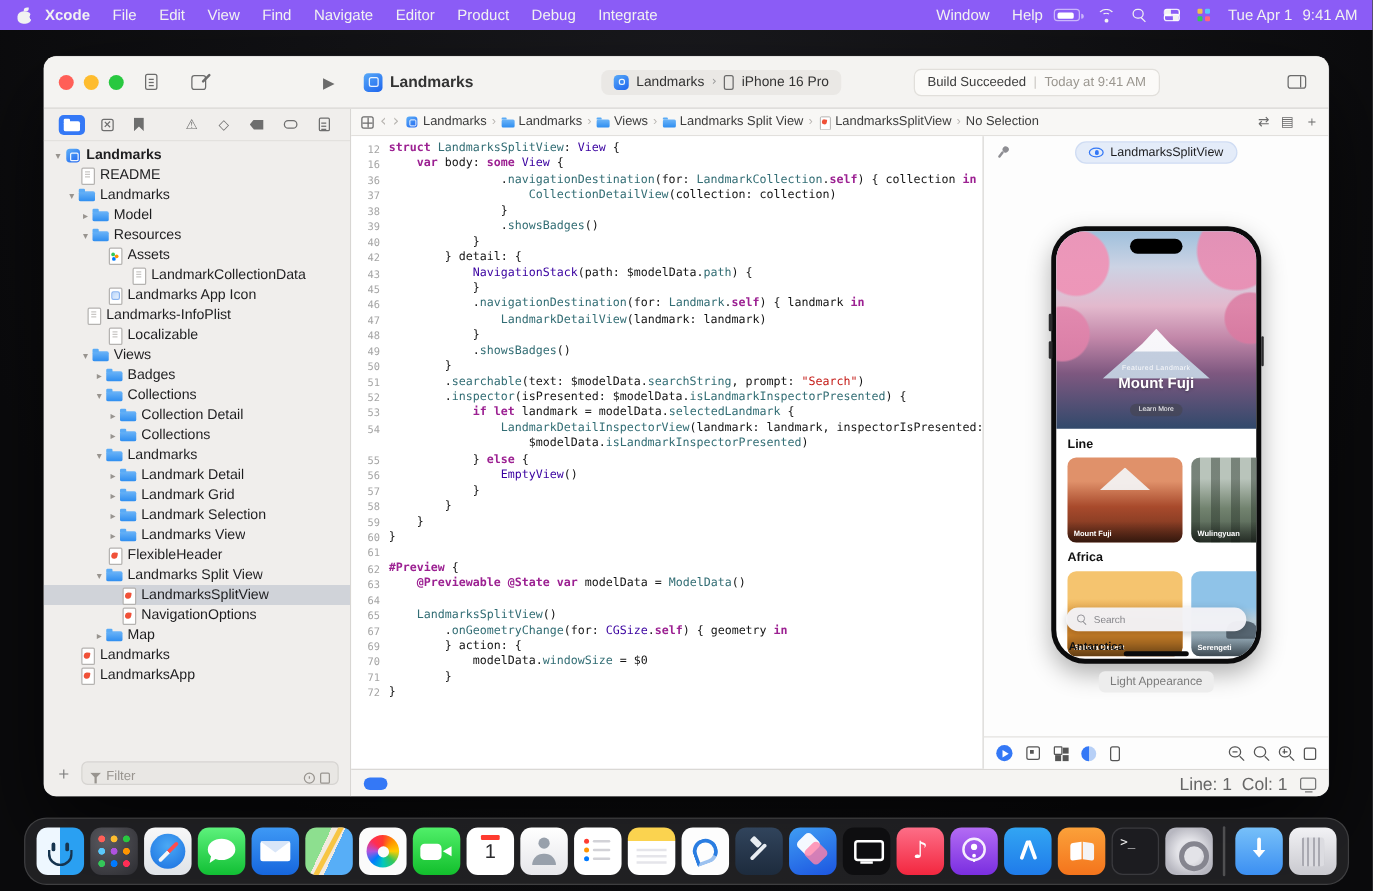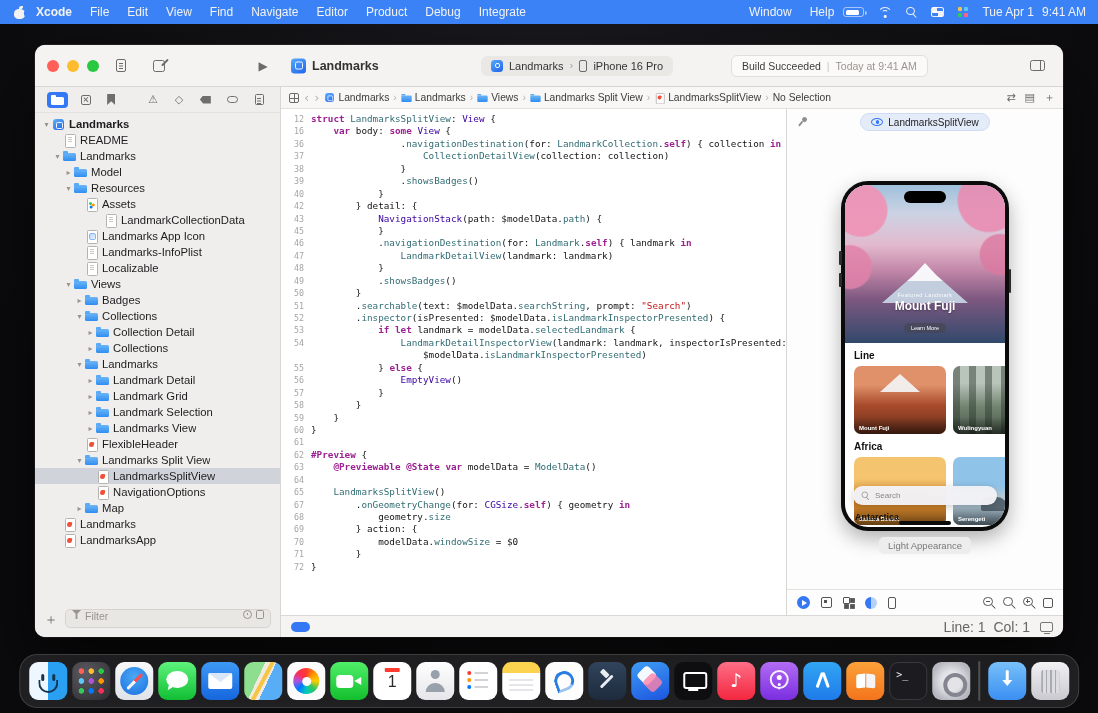--- a/index.html
+++ b/index.html
@@ -1,21 +1,21 @@
 <!DOCTYPE html>
 <html><head>
 <meta charset="utf-8">
 <style>
   html,body{margin:0;padding:0;width:1098px;height:713px;overflow:hidden;background:#0f0f11;
     font-family:"Liberation Sans", sans-serif;-webkit-font-smoothing:antialiased;}
   *{box-sizing:border-box;}
   .gtxt{font-family:"DejaVu Sans", sans-serif;line-height:1;}
 
   
-  .menubar{height:24px;background:#3b82f6;display:flex;align-items:center;padding:0 12px;
+  .menubar{height:24px;background:#8b5cf6;display:flex;align-items:center;padding:0 12px;
     color:#f2f2f2;font-size:12px;position:relative;z-index:50;}
   .menu-item{padding:0 9px;white-space:nowrap;}
   .menu-item.app{font-weight:700;}
   .apple{width:12px;height:13px;position:relative;margin:0 6px 0 2px;display:inline-block;}
   .apple::before{content:"";position:absolute;left:0;bottom:0;width:11px;height:9.5px;border-radius:45% 45% 42% 42%;
     background:radial-gradient(circle at 113% 45%, transparent 0 2.6px, #f2f2f2 3px);}
   .apple::after{content:"";position:absolute;left:4.5px;top:0;width:4px;height:3px;background:#f2f2f2;border-radius:70% 0 70% 0;}
   .mb-spacer{width:205px;flex:none;}
   .mb-status{margin-left:auto;display:flex;align-items:center;gap:14px;}
   .g-batt{width:21px;height:10px;border:1px solid rgba(255,255,255,.55);border-radius:3px;position:relative;}
@@ -110,21 +110,21 @@
   .i-project::after{content:"";position:absolute;left:4px;top:4px;width:5px;height:5px;border:1px solid rgba(255,255,255,.92);border-radius:1.5px;}
   .i-doc::before,.i-swift::before,.i-assets::before,.i-appicon::before{content:"";position:absolute;left:2px;top:0.5px;width:9px;height:12px;background:#fff;border:1px solid #b5b3b1;border-radius:1.5px;}
   .i-doc::after{content:"";position:absolute;left:4.5px;top:3.5px;width:4px;height:1px;background:#c9c7c5;box-shadow:0 2px 0 #c9c7c5,0 4px 0 #c9c7c5;}
   .i-swift::after{content:"";position:absolute;left:3.8px;top:4px;width:5.2px;height:5.2px;background:#f05138;border-radius:55% 12% 55% 55%;transform:rotate(8deg);}
   .i-assets::after{content:"";position:absolute;left:4px;top:4px;width:3px;height:3px;border-radius:50%;background:#34c759;box-shadow:2.8px 1.5px 0 #ff9500,0.6px 3.6px 0 #007aff;}
   .i-appicon::after{content:"";position:absolute;left:3.8px;top:3.2px;width:5.4px;height:5.4px;border:1px solid #8ab4f0;border-radius:1.8px;background:linear-gradient(135deg,#bcd8fb,#e8f1fd);}
 
   
   .filterbar{height:30px;flex:none;display:flex;align-items:center;gap:7px;padding:0 9px 7px;}
   .add-btn{color:#7a7a7a;font-size:14px;line-height:1;}
-  .filter-field{flex:1;height:19px;background:#e9e7e4;border:1px solid #d6d4d1;border-radius:5px;display:flex;align-items:flex-start;gap:4px;padding:0 6px;color:#98948f;}
+  .filter-field{flex:1;height:19px;background:#e9e7e4;border:1px solid #d6d4d1;border-radius:5px;display:flex;align-items:flex-end;gap:4px;padding:0 6px;color:#98948f;}
   .g-funnel{width:9px;height:9px;background:currentColor;clip-path:polygon(0 0,100% 0,60% 42%,60% 100%,40% 100%,40% 42%);flex:none;}
   .filter-input{flex:1;min-width:0;border:none;background:transparent;outline:none;font-size:10.5px;color:#333;font-family:inherit;padding:0;}
   .filter-input::placeholder{color:#98948f;}
   .g-clock{width:9px;height:9px;border:1.2px solid currentColor;border-radius:50%;position:relative;flex:none;}
   .g-clock::before{content:"";position:absolute;left:3.2px;top:1.5px;width:1px;height:2.8px;background:currentColor;}
   .g-minidoc{width:8px;height:9px;border:1.2px solid currentColor;border-radius:1.5px;flex:none;}
 
   
   .jumpbar{height:22px;flex:none;background:#f8f7f5;border-bottom:1px solid #e2e0dd;display:flex;align-items:center;padding:0 8px;gap:5px;font-size:10.3px;color:#3c3c3c;}
   .g-gridj{width:10px;height:10px;border:1.2px solid #6b6b6b;border-radius:2px;position:relative;}
@@ -442,21 +442,21 @@
             <div class="trow" style="padding-left: 58px;">
               <span class="chev"></span>
               <span class="tree-ic i-doc"></span>
               <span class="lbl">LandmarkCollectionData</span>
             </div>
             <div class="trow" style="padding-left: 39px;">
               <span class="chev"></span>
               <span class="tree-ic i-appicon"></span>
               <span class="lbl">Landmarks App Icon</span>
             </div>
-            <div class="trow" style="padding-left: 39px;">
+            <div class="trow" style="padding-left: 22px;">
               <span class="chev"></span>
               <span class="tree-ic i-doc"></span>
               <span class="lbl">Landmarks-InfoPlist</span>
             </div>
             <div class="trow" style="padding-left: 39px;">
               <span class="chev"></span>
               <span class="tree-ic i-doc"></span>
               <span class="lbl">Localizable</span>
             </div>
             <div class="trow" style="padding-left: 28px;">
@@ -722,24 +722,20 @@
                   <span class="gut">64</span>
                   <span class="ct"></span>
                 </div>
                 <div class="code-line">
                   <span class="gut">65</span>
                   <span class="ct"><span class="tok-pl">    </span><span class="tok-fn">LandmarksSplitView</span><span class="tok-pl">()</span></span>
                 </div>
                 <div class="code-line">
                   <span class="gut">67</span>
                   <span class="ct"><span class="tok-pl">        .</span><span class="tok-fn">onGeometryChange</span><span class="tok-pl">(for: </span><span class="tok-ty">CGSize</span><span class="tok-pl">.</span><span class="tok-kw">self</span><span class="tok-pl">) { geometry </span><span class="tok-kw">in</span></span>
-                </div>
-                <div class="code-line">
-                  <span class="gut">68</span>
-                  <span class="ct"><span class="tok-pl">            geometry.</span><span class="tok-fn">size</span></span>
                 </div>
                 <div class="code-line">
                   <span class="gut">69</span>
                   <span class="ct"><span class="tok-pl">        } action: {</span></span>
                 </div>
                 <div class="code-line">
                   <span class="gut">70</span>
                   <span class="ct"><span class="tok-pl">            modelData.</span><span class="tok-fn">windowSize</span><span class="tok-pl"> = $0</span></span>
                 </div>
                 <div class="code-line">

